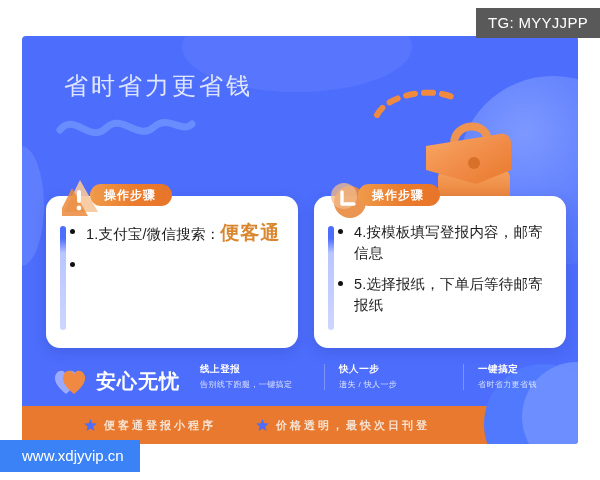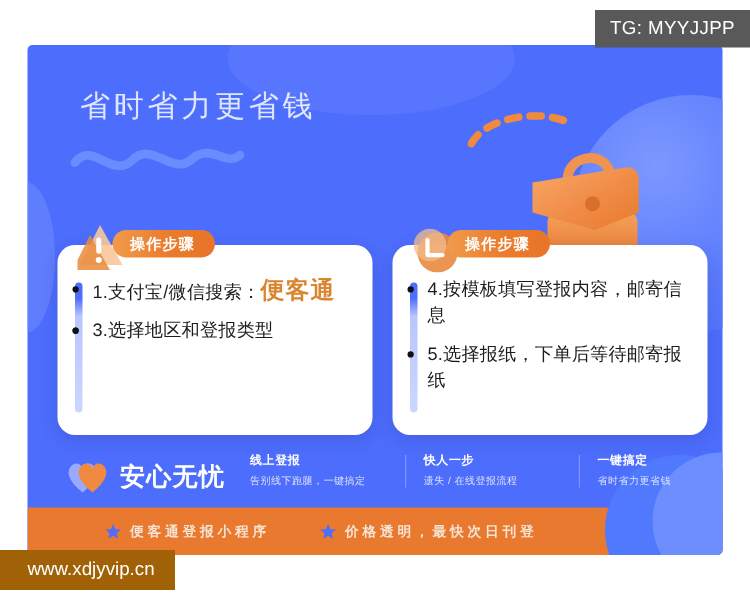--- a/index.html
+++ b/index.html
@@ -90,21 +90,21 @@
   }
   .badge-deco{position:absolute;left:16px;top:-20px;z-index:6;}
 
   .card-rail{
     position:absolute;left:14px;top:30px;
     width:6px;height:104px;border-radius:3px;
     background:linear-gradient(180deg,#4d6dfc 0%,#4d6dfc 12%,#b9c6ff 26%,#ccd6ff 100%);
   }
 
   .steps{
-    position:absolute;left:12px;top:26px;right:12px;
+    position:absolute;left:24px;top:26px;right:12px;
     margin:0;padding:0;list-style:none;
   }
   .step{
     position:relative;
     padding-left:16px;
     color:#1d1d1d;
     font-size:14.5px;
     line-height:21px;
     margin-bottom:10px;
     letter-spacing:.2px;
@@ -166,21 +166,21 @@
   }
   #bottom-bar-blob2{
     position:absolute;right:-54px;bottom:-28px;
     width:110px;height:110px;border-radius:50%;
     background:#6f90ff;z-index:6;opacity:.9;
   }
 
   
   #site-watermark{
     position:absolute;left:0;bottom:8px;
-    background:#a16207;color:#ffffff;
+    background:#3b82f6;color:#ffffff;
     font-size:15px;line-height:1;
     padding:8px 16px 9px 22px;
     z-index:45;
   }
 </style>
 </head>
 <body>
 
 <div id="tg-watermark">TG: MYYJJPP</div>
 
@@ -231,24 +231,20 @@
     </svg>
     <div class="card-badge">操作步骤</div>
     <div class="card-rail"></div>
     <ul class="steps">
       <li class="step">
         <span class="dot"></span>
         <span>1.支付宝/微信搜索：</span><span class="hl">便客通</span>
       </li>
       <li class="step">
         <span class="dot"></span>
-      </li>
-      <li class="step">
-        <span class="dot"></span>
-        <span>3.选择地区和登报类型</span>
       </li>
     </ul>
   </div>
 
   <div class="card" id="card-right">
     <svg class="badge-deco" width="40" height="42" viewBox="0 0 40 42">
       <circle cx="20" cy="26" r="16" fill="#e98a3f" opacity=".9"></circle>
       <circle cx="14" cy="20" r="13" fill="#f3bb8c" opacity=".75"></circle>
       <path d="M12 16 L12 28 L24 28" fill="none" stroke="#ffffff" stroke-width="3.4" stroke-linecap="round" stroke-linejoin="round"></path>
     </svg>
@@ -276,21 +272,21 @@
     </div>
 
     <div id="feature-list">
       <div class="feature" id="f1">
         <p class="feature-title">线上登报</p>
         <p class="feature-desc">告别线下跑腿，一键搞定</p>
       </div>
       <div class="feature-sep"></div>
       <div class="feature" id="f2">
         <p class="feature-title">快人一步</p>
-        <p class="feature-desc">遗失 / 在线登报流程</p>
+        <p class="feature-desc">遗失 / 快人一步</p>
       </div>
       <div class="feature-sep"></div>
       <div class="feature" id="f3">
         <p class="feature-title">一键搞定</p>
         <p class="feature-desc">省时省力更省钱</p>
       </div>
     </div>
   </div>
 
   <div id="bottom-bar">

